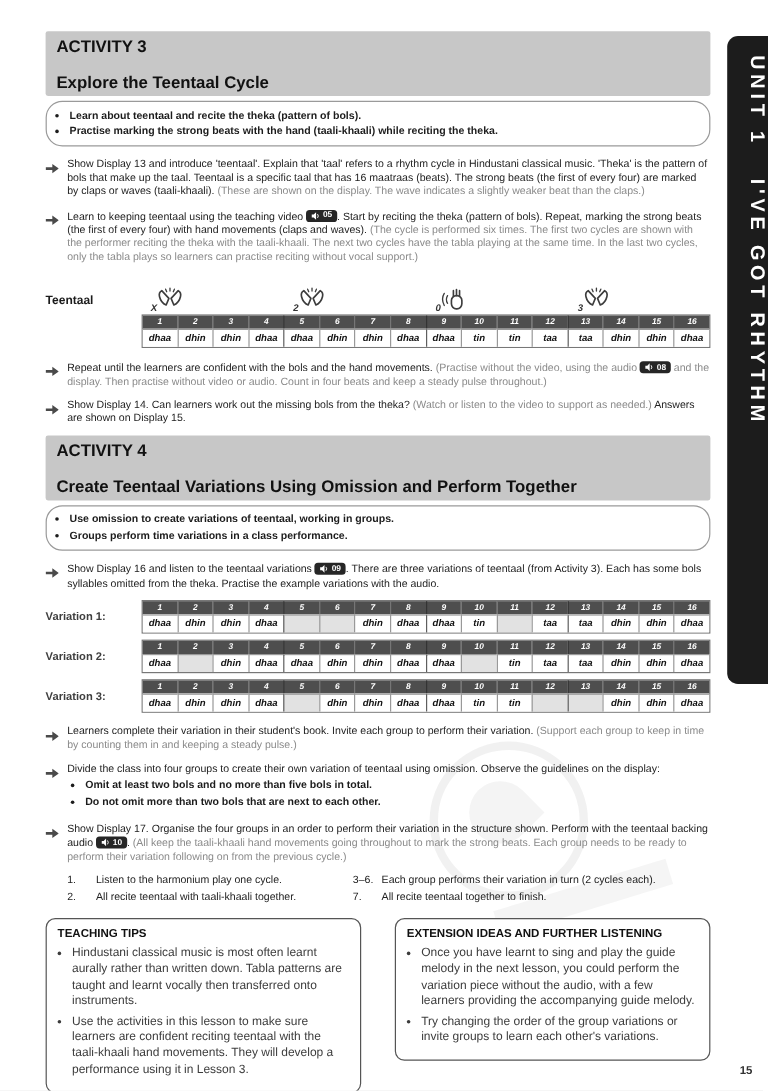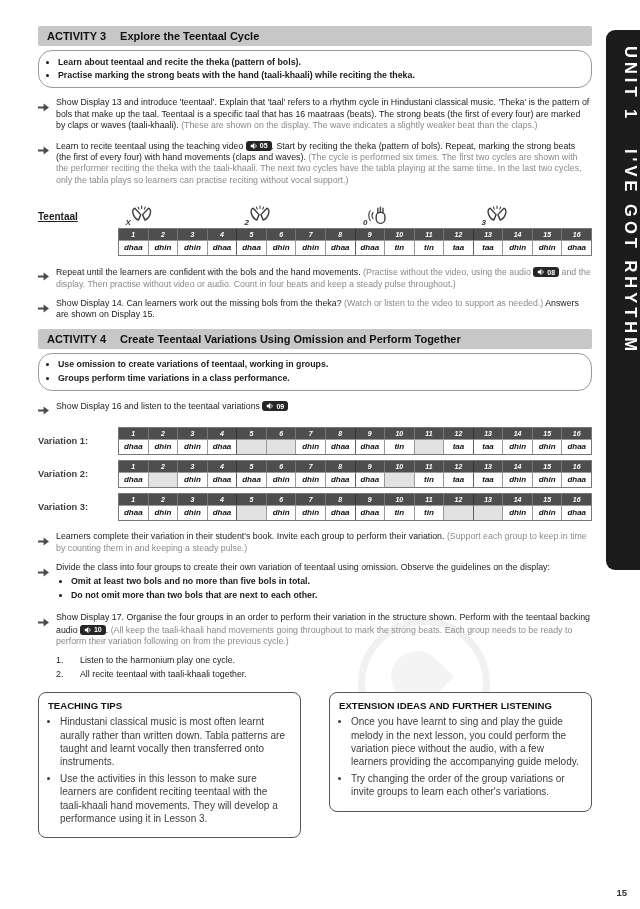--- a/index.html
+++ b/index.html
@@ -1,43 +1,43 @@
 <!DOCTYPE html>
 <html><head>
 <meta charset="utf-8">
 <style>
   html,body{margin:0;padding:0;background:#e8e8e8;}
   .page{position:relative;width:640px;height:909px;background:#ffffff;overflow:hidden;
         font-family:"Liberation Sans",sans-serif;color:#222;}
   .content{position:absolute;left:38px;top:26px;width:554px;}
 
   
-  .act-bar{background:#c7c7c7;color:#111;font-weight:bold;font-size:11px;
-           padding:4px 9px;display:flex;gap:14px;border-radius:2px;align-items:baseline;}
+  .act-bar{background:#c7c7c7;color:#111;font-weight:bold;font-size:14px;
+           padding:4px 9px;display:flex;gap:14px;border-radius:2px;align-items:baseline;flex-direction:column;}
   .act-label{white-space:nowrap;}
 
   
   .objectives{border:1px solid #9a9a9a;border-radius:14px;margin:4px 0 9px;padding:4px 8px 4px 4px;}
   .obj-list{margin:0;padding-left:15px;font-size:8.8px;font-weight:bold;color:#1c1c1c;line-height:1.35;}
   .obj-list li{margin:1.5px 0;}
 
   
   .step{display:flex;gap:6px;margin:0 0 8px;}
   .arrow-wrap{flex:0 0 12px;padding-top:1px;}
   .step-text{margin:0;font-size:8.8px;line-height:1.3;color:#222;}
   .seg-p{color:#222;}
   .seg-i{color:#8a8a8a;}
 
   .audio-badge{display:inline-flex;align-items:center;gap:2px;background:#262626;color:#fff;
                border-radius:3px;padding:1px 4px;font-size:7px;font-weight:bold;line-height:1;
                position:relative;top:1px;}
 
   
   .teentaal-block{margin:2px 0 10px;}
-  .tt-hands{display:flex;text-decoration:underline;}
+  .tt-hands{display:flex;}
   .tt-label{width:80px;font-size:10px;font-weight:bold;align-self:flex-end;padding-bottom:6px;color:#1b1b1b;}
   .hands-strip{position:relative;flex:1;height:34px;}
   .hand{position:absolute;bottom:1px;display:flex;align-items:flex-end;transform:translateX(-40%);}
   .hand-num{font-size:8px;font-weight:bold;font-style:italic;margin-right:-1px;color:#333;}
   .tt-table-row{display:flex;}
   .tt-spacer{width:80px;}
 
   .beat-table{flex:1;border:1px solid #777;font-style:italic;}
   .bt-row{display:flex;}
   .bt-cell{flex:1;text-align:center;overflow:hidden;border-left:1px solid #999;}
@@ -115,21 +115,21 @@
         </span>
         <p class="step-text"><span class="seg-p">Show Display 13 and introduce 'teentaal'. Explain that 'taal' refers to a rhythm cycle in Hindustani classical music. 'Theka' is the pattern of bols that make up the taal. Teentaal is a specific taal that has 16 maatraas (beats). The strong beats (the first of every four) are marked by claps or waves (taali-khaali). </span><span class="seg-i">(These are shown on the display. The wave indicates a slightly weaker beat than the claps.)</span></p>
       </div>
 
       <div class="step">
         <span class="arrow-wrap">
           <svg width="11" height="9" viewBox="0 0 11 9">
               <path d="M0 3.4h5.6V.6L11 4.5 5.6 8.4V5.6H0z" fill="#4a4a4a"></path>
             </svg>
         </span>
-        <p class="step-text"><span class="seg-p">Learn to recite teentaal using the teaching video </span><span class="audio-badge">
+        <p class="step-text"><span class="seg-p">Learn to keeping teentaal using the teaching video </span><span class="audio-badge">
               <svg width="8" height="8" viewBox="0 0 10 10">
                 <path d="M1 3.5v3h2L5.5 9V1L3 3.5z" fill="#fff"></path>
                 <path d="M7 3q1.6 2 0 4" stroke="#fff" fill="none" stroke-width="1"></path>
               </svg>
               <span>05</span>
             </span><span class="seg-p">. Start by reciting the theka (pattern of bols). Repeat, marking the strong beats (the first of every four) with hand movements (claps and waves). </span><span class="seg-i">(The cycle is performed six times. The first two cycles are shown with the performer reciting the theka with the taali-khaali. The next two cycles have the tabla playing at the same time. In the last two cycles, only the tabla plays so learners can practise reciting without vocal support.)</span></p>
       </div>
 
       <div class="teentaal-block">
         <div class="tt-hands">
@@ -263,21 +263,21 @@
           <svg width="11" height="9" viewBox="0 0 11 9">
               <path d="M0 3.4h5.6V.6L11 4.5 5.6 8.4V5.6H0z" fill="#4a4a4a"></path>
             </svg>
         </span>
         <p class="step-text"><span class="seg-p">Show Display 16 and listen to the teentaal variations </span><span class="audio-badge">
               <svg width="8" height="8" viewBox="0 0 10 10">
                 <path d="M1 3.5v3h2L5.5 9V1L3 3.5z" fill="#fff"></path>
                 <path d="M7 3q1.6 2 0 4" stroke="#fff" fill="none" stroke-width="1"></path>
               </svg>
               <span>09</span>
-            </span></p>
+            </span><span class="seg-p">. There are three variations of teentaal (from Activity 3). Each has some bols syllables omitted from the theka. Practise the example variations with the audio.</span></p>
       </div>
 
       <div class="var-row">
         <span class="var-label">Variation 1:</span>
         <div class="beat-table">
             <div class="bt-row">
               <div class="bt-cell bt-num grp">1</div>
               <div class="bt-cell bt-num">2</div>
               <div class="bt-cell bt-num">3</div>
               <div class="bt-cell bt-num">4</div>
@@ -440,20 +440,30 @@
         <div class="nl-col left">
             <div class="nl-item">
               <span class="nl-num">1.</span>
               <span class="nl-text">Listen to the harmonium play one cycle.</span>
             </div>
             <div class="nl-item">
               <span class="nl-num">2.</span>
               <span class="nl-text">All recite teentaal with taali-khaali together.</span>
             </div>
           </div>
+        <div class="nl-col right">
+            <div class="nl-item">
+              <span class="nl-num">3–6.</span>
+              <span class="nl-text">Each group performs their variation in turn (2 cycles each).</span>
+            </div>
+            <div class="nl-item">
+              <span class="nl-num">7.</span>
+              <span class="nl-text">All recite teentaal together to finish.</span>
+            </div>
+          </div>
       </div>
     </section>
 
     <div class="tips-row">
       <div class="tip-box">
         <h3 class="tip-title">TEACHING TIPS</h3>
         <ul class="tip-list">
             <li>Hindustani classical music is most often learnt aurally rather than written down. Tabla patterns are taught and learnt vocally then transferred onto instruments.</li>
             <li>Use the activities in this lesson to make sure learners are confident reciting teentaal with the taali-khaali hand movements. They will develop a performance using it in Lesson 3.</li>
           </ul>

